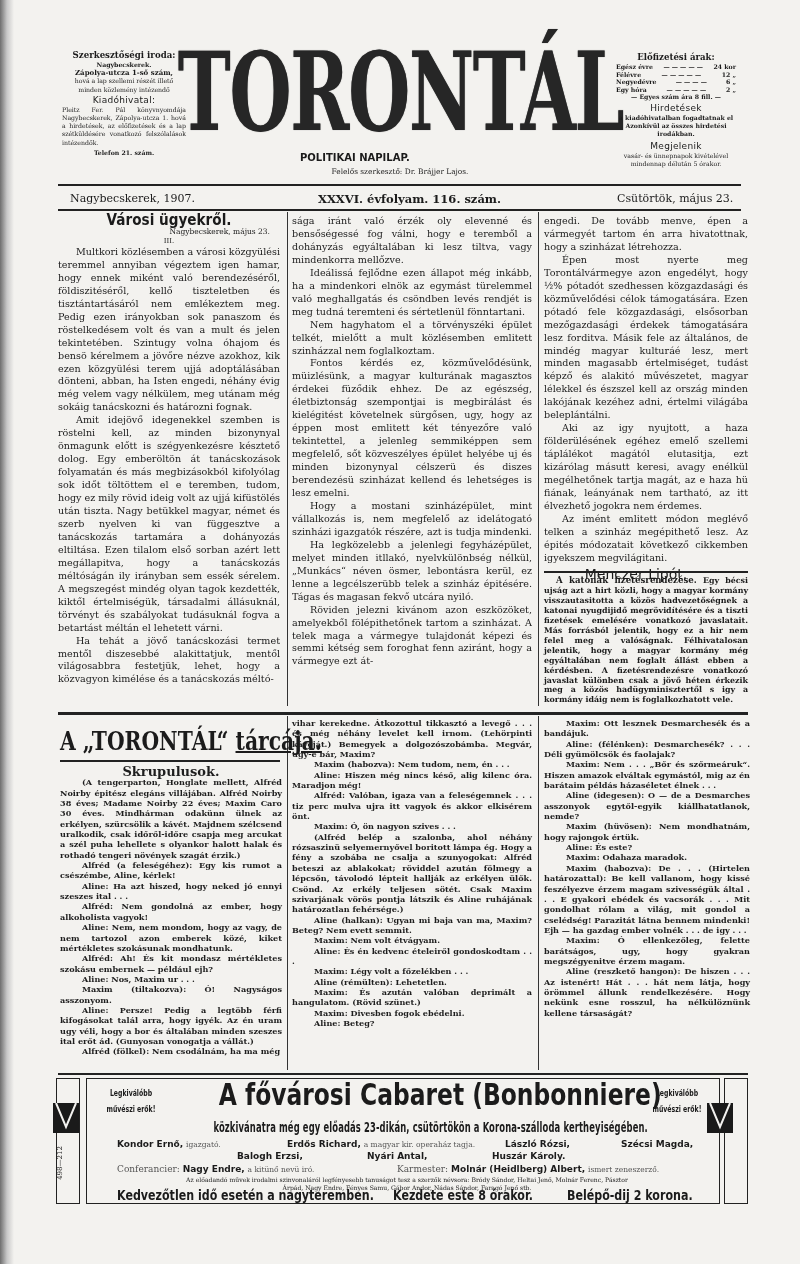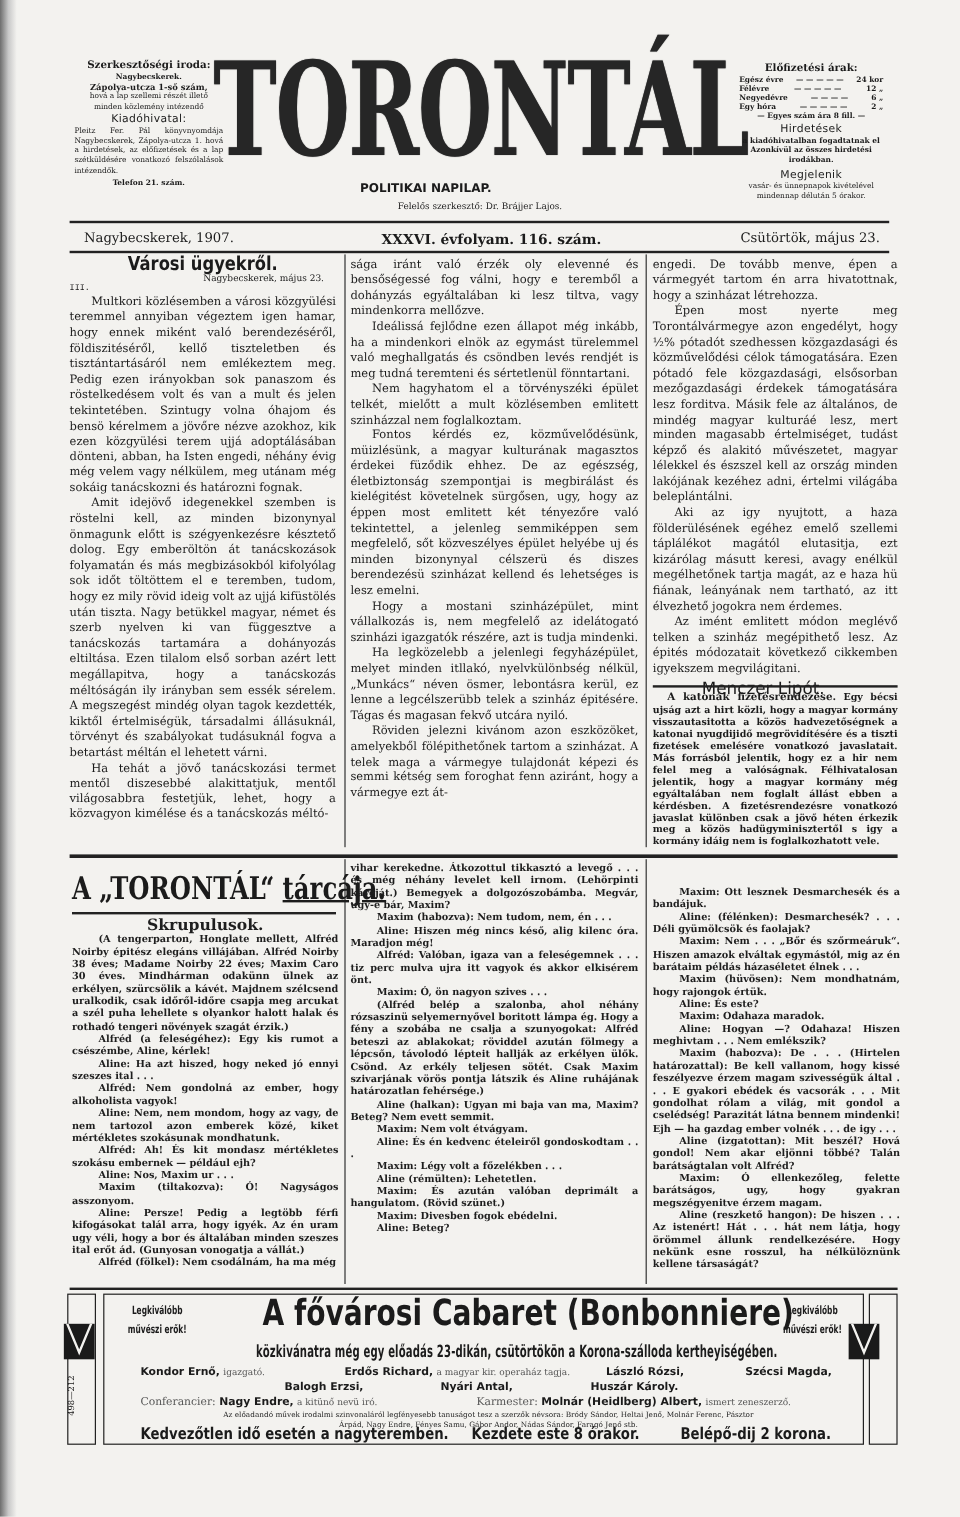--- a/index.html
+++ b/index.html
@@ -116,21 +116,21 @@
 <div class="abs dateline c" style="left:318px;">XXXVI. évfolyam. 116. szám.</div>
 <div class="abs dateline" style="left:617px;">Csütörtök, május 23.</div>
 <div class="rule" style="left:58px;top:209px;width:683px;height:2px;"></div>
 
 <div class="vline" style="left:287px;top:212px;height:494px;"></div>
 <div class="vline" style="left:538px;top:212px;height:494px;"></div>
 
 <div class="col" style="left:58px;top:214px;width:222px;">
   <div class="col-h">Városi ügyekről.</div>
   <div style="text-align:right;font-size:7.5px;line-height:10px;padding-right:10px;">Nagybecskerek, május 23.</div>
-  <div style="text-align:left;font-size:7px;line-height:9px;font-family:Liberation Mono, monospace;">III.</div>
+  <div style="text-align:center;font-size:7px;line-height:9px;">III.</div>
   <p>Multkori közlésemben a városi közgyülési teremmel annyiban végeztem igen hamar, hogy ennek miként való berendezéséről, földiszitéséről, kellő tiszteletben és tisztántartásáról nem emlékeztem meg. Pedig ezen irányokban sok panaszom és röstelkedésem volt és van a mult és jelen tekintetében. Szintugy volna óhajom és bensö kérelmem a jövőre nézve azokhoz, kik ezen közgyülési terem ujjá adoptálásában dönteni, abban, ha Isten engedi, néhány évig még velem vagy nélkülem, meg utánam még sokáig tanácskozni és határozni fognak.</p>
   <p>Amit idejövő idegenekkel szemben is röstelni kell, az minden bizonynyal önmagunk előtt is szégyenkezésre késztető dolog. Egy emberöltön át tanácskozások folyamatán és más megbizásokból kifolyólag sok időt töltöttem el e teremben, tudom, hogy ez mily rövid ideig volt az ujjá kifüstölés után tiszta. Nagy betükkel magyar, német és szerb nyelven ki van függesztve a tanácskozás tartamára a dohányozás eltiltása. Ezen tilalom első sorban azért lett megállapitva, hogy a tanácskozás méltóságán ily irányban sem essék sérelem. A megszegést mindég olyan tagok kezdették, kiktől értelmiségük, társadalmi állásuknál, törvényt és szabályokat tudásuknál fogva a betartást méltán el lehetett várni.</p>
   <p>Ha tehát a jövő tanácskozási termet mentől diszesebbé alakittatjuk, mentől világosabbra festetjük, lehet, hogy a közvagyon kimélése és a tanácskozás méltó-</p>
 </div>
 
 <div class="col" style="left:292px;top:215px;width:240px;">
   <p class="noind">sága iránt való érzék oly elevenné és bensőségessé fog válni, hogy e teremből a dohányzás egyáltalában ki lesz tiltva, vagy mindenkorra mellőzve.</p>
   <p>Ideálissá fejlődne ezen állapot még inkább, ha a mindenkori elnök az egymást türelemmel való meghallgatás és csöndben levés rendjét is meg tudná teremteni és sértetlenül fönntartani.</p>
   <p>Nem hagyhatom el a törvényszéki épület telkét, mielőtt a mult közlésemben emlitett szinházzal nem foglalkoztam.</p>
   <p>Fontos kérdés ez, közművelődésünk, müizlésünk, a magyar kulturának magasztos érdekei füződik ehhez. De az egészség, életbiztonság szempontjai is megbirálást és kielégitést követelnek sürgősen, ugy, hogy az éppen most emlitett két tényezőre való tekintettel, a jelenleg semmiképpen sem megfelelő, sőt közveszélyes épület helyébe uj és minden bizonynyal célszerü és diszes berendezésü szinházat kellend és lehetséges is lesz emelni.</p>
@@ -185,30 +185,29 @@
   <p>Aline (halkan): Ugyan mi baja van ma, Maxim? Beteg? Nem evett semmit.</p>
   <p>Maxim: Nem volt étvágyam.</p>
   <p>Aline: És én kedvenc ételeiről gondoskodtam . . .</p>
   <p>Maxim: Légy volt a főzelékben . . .</p>
   <p>Aline (rémülten): Lehetetlen.</p>
   <p>Maxim: És azután valóban deprimált a hangulatom. (Rövid szünet.)</p>
   <p>Maxim: Divesben fogok ebédelni.</p>
   <p>Aline: Beteg?</p>
 </div>
 
-<div class="col play" style="left:544px;top:718px;width:206px;margin-top:20px;">
+<div class="col play" style="left:544px;top:718px;width:206px;">
   <p>Maxim: Ott lesznek Desmarchesék és a bandájuk.</p>
   <p>Aline: (félénken): Desmarchesék? . . . Déli gyümölcsök és faolajak?</p>
   <p>Maxim: Nem . . . „Bőr és szőrmeáruk“. Hiszen amazok elváltak egymástól, mig az én barátaim példás házaséletet élnek . . .</p>
+  <p>Aline (idegesen): O — de a Desmarches asszonyok egytől-egyik kiállhatatlanok, nemde?</p>
   <p>Maxim (hüvösen): Nem mondhatnám, hogy rajongok értük.</p>
   <p>Aline: És este?</p>
   <p>Maxim: Odahaza maradok.</p>
-  <p>Aline: Hogyan —? Odahaza! Hiszen meghivtam . . . Nem emlékszik?</p>
   <p>Maxim (habozva): De . . . (Hirtelen határozattal): Be kell vallanom, hogy kissé feszélyezve érzem magam szivességük által . . . E gyakori ebédek és vacsorák . . . Mit gondolhat rólam a világ, mit gondol a cselédség! Parazitát látna bennem mindenki! Ejh — ha gazdag ember volnék . . . de igy . . .</p>
-  <p>Aline (izgatottan): Mit beszél? Hová gondol! Nem akar eljönni többé? Talán barátságtalan volt Alfréd?</p>
   <p>Maxim: Ó ellenkezőleg, felette barátságos, ugy, hogy gyakran megszégyenitve érzem magam.</p>
   <p>Aline (reszkető hangon): De hiszen . . . Az istenért! Hát . . . hát nem látja, hogy örömmel állunk rendelkezésére. Hogy nekünk esne rosszul, ha nélkülöznünk kellene társaságát?</p>
 </div>
 
 <div class="rule" style="left:58px;top:1073px;width:690px;height:1.5px;"></div>
 
 <div class="ad-box" style="left:56px;top:1078px;width:22px;height:124px;">
   <div class="vtext" style="left:-14px;top:80px;">498—212</div>
 </div>
 <svg class="orn" style="left:53px;top:1103px;" viewBox="0 0 26 30">

